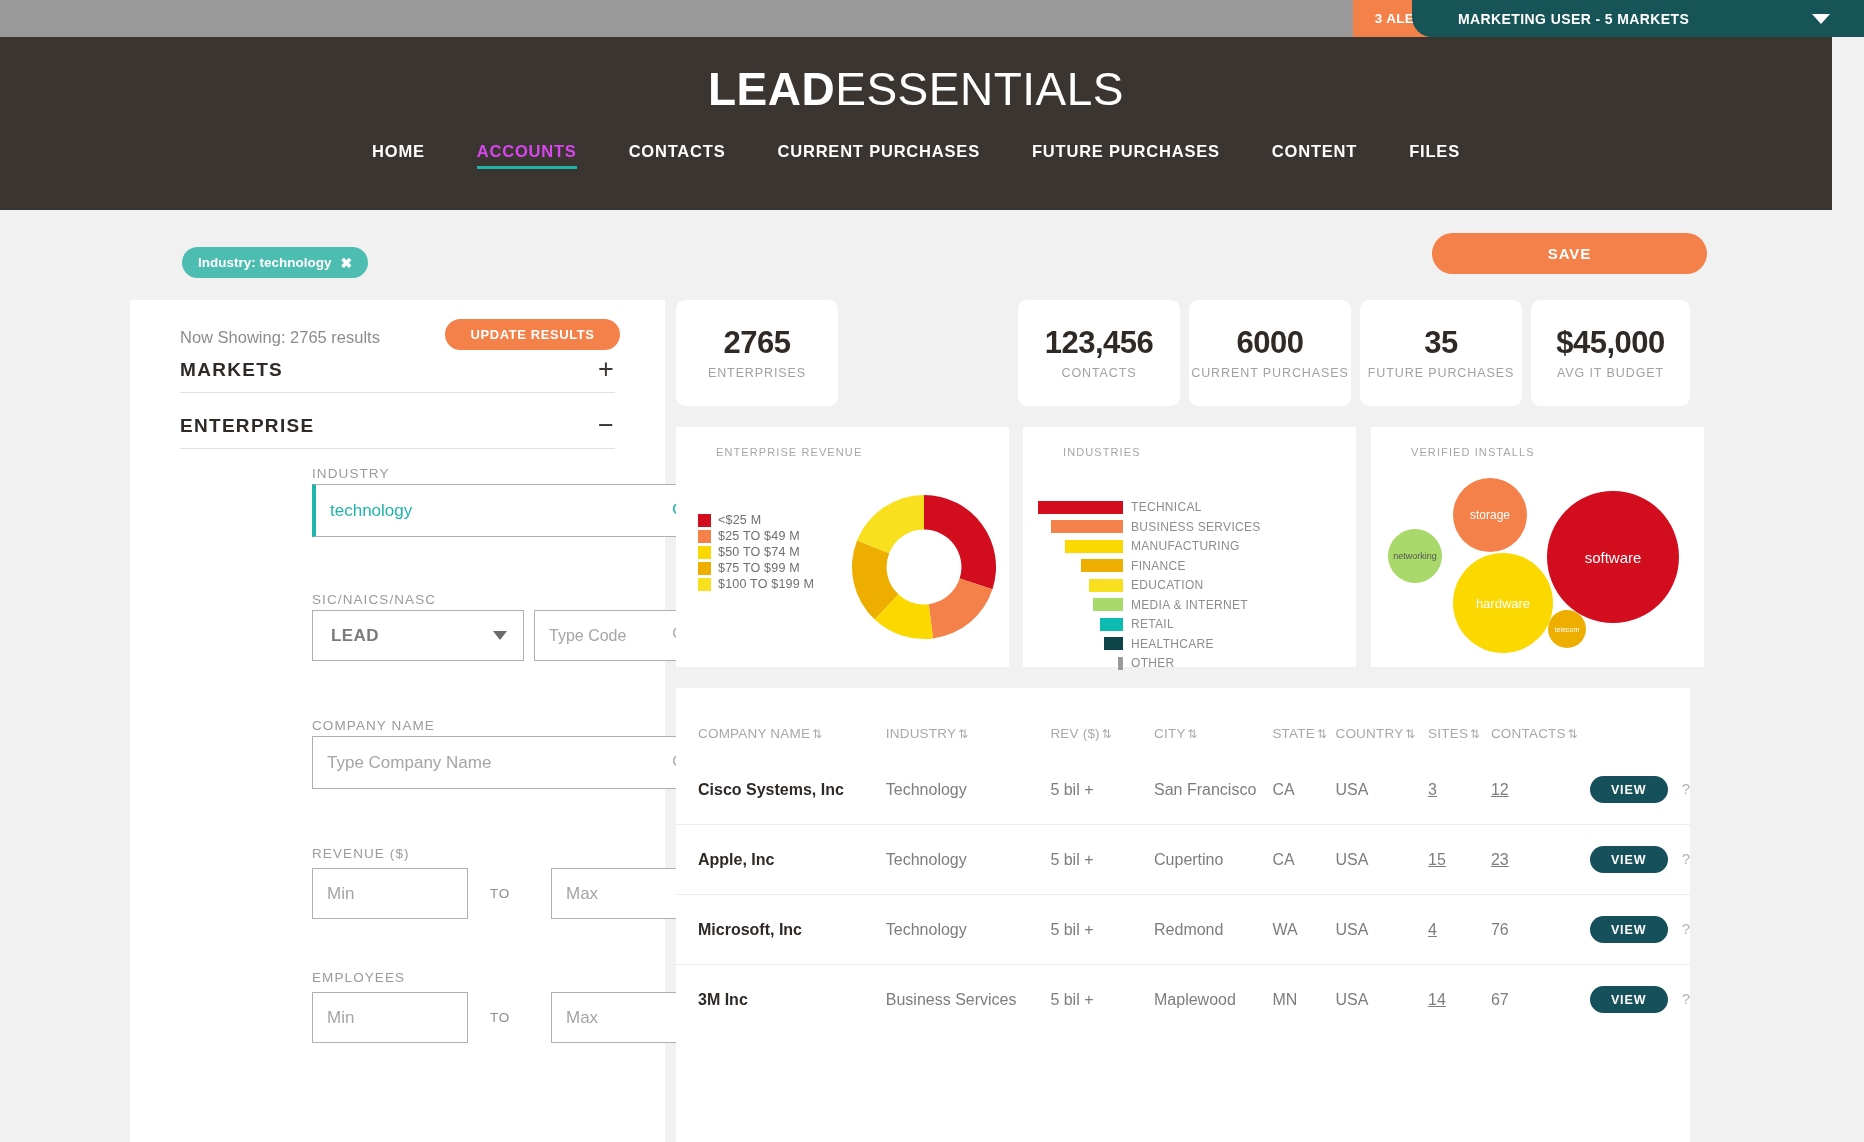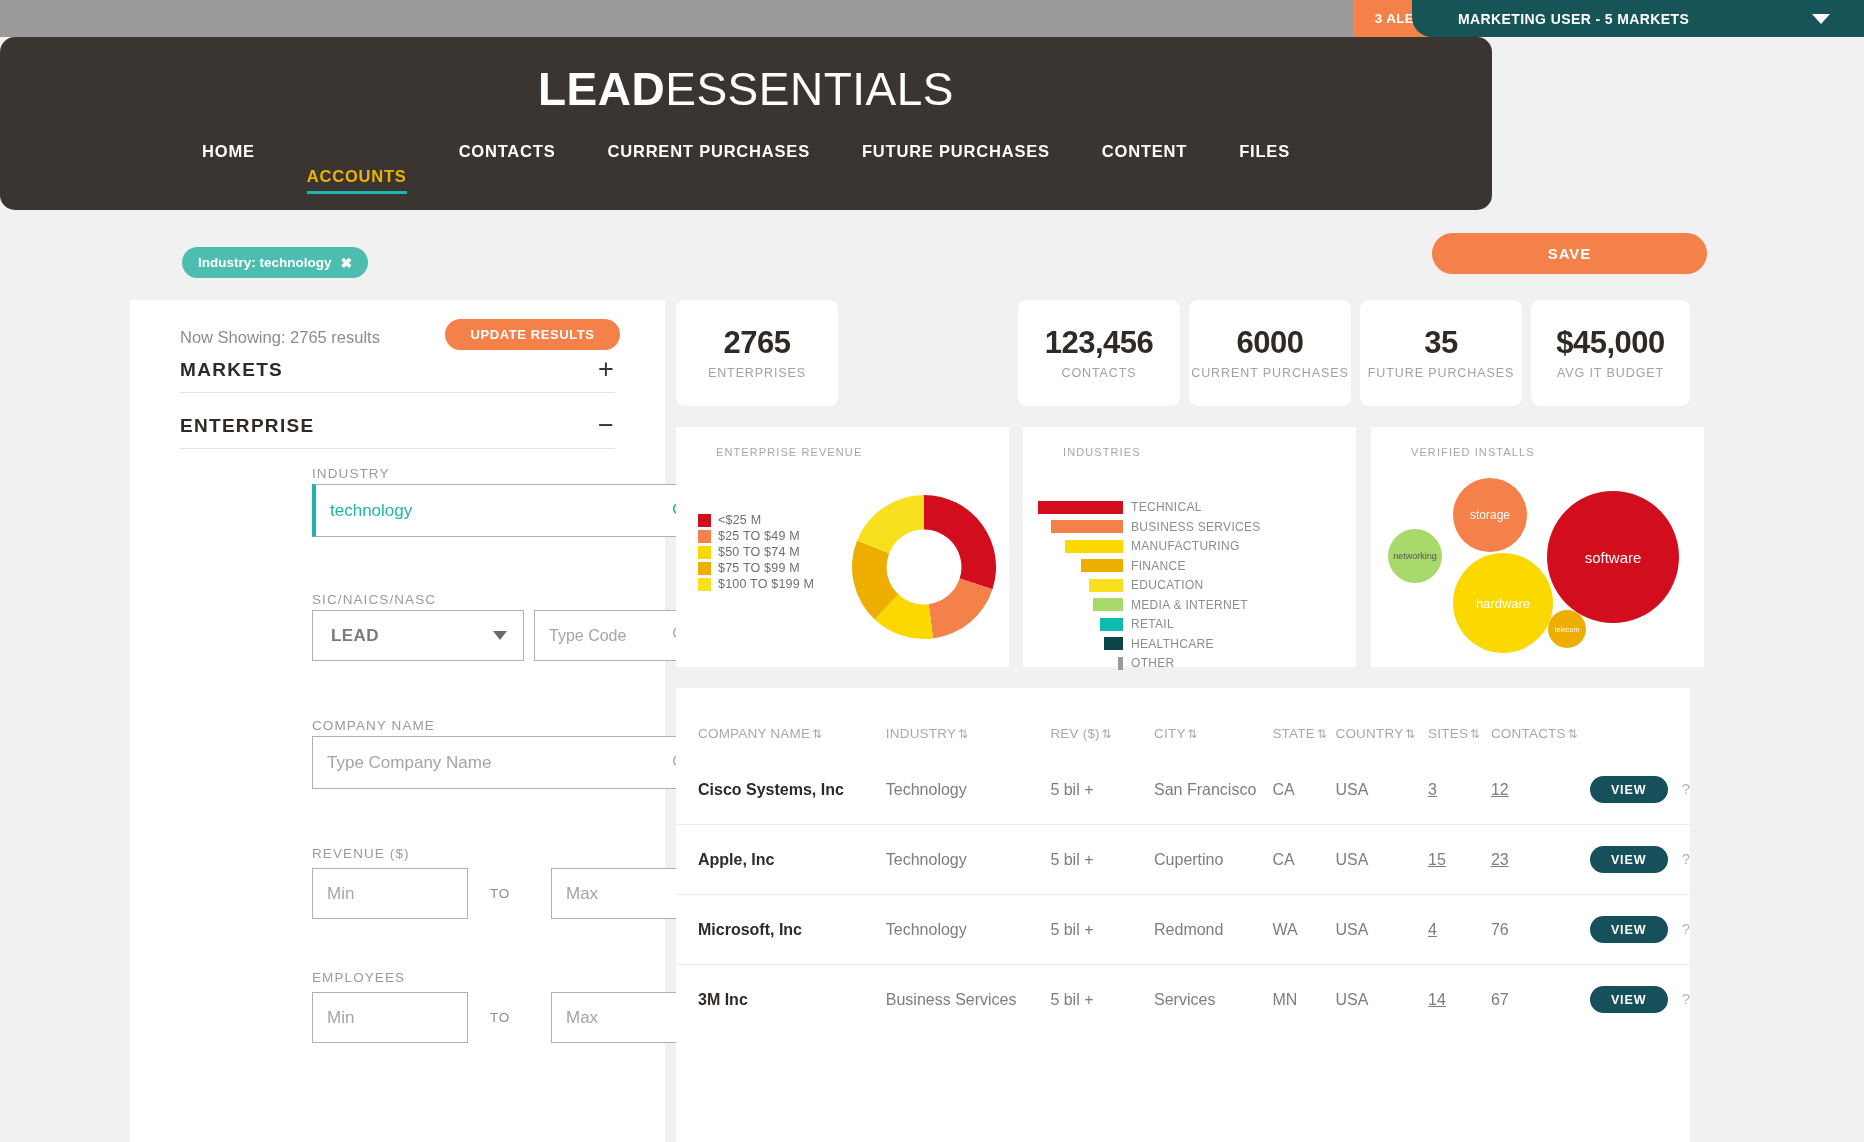--- a/index.html
+++ b/index.html
@@ -32,39 +32,38 @@
     font-size: 14px; font-weight: bold; letter-spacing: .4px;
   }
   .user-caret {
     position: absolute; right: 34px; top: 50%; transform: translateY(-50%);
     width: 0; height: 0; border-left: 9px solid transparent;
     border-right: 9px solid transparent; border-top: 10px solid #ffffff;
   }
 
   
   .header {
-    position: absolute; top: 37px; left: 0; width: 1492px; height: 173px;
+    position: absolute; top: 37px; left: 0; width: 1832px; height: 173px;
     background: #3a3530;
-    border-radius: 15px;
   }
   .brand {
     width: 100%; text-align: center; margin-top: 25px;
     color: #ffffff; font-size: 46px; letter-spacing: .5px;
     font-weight: 300;
   }
   .brand b { font-weight: bold; }
   .nav {
     display: flex; justify-content: center; gap: 0; margin-top: 26px;
   }
   .nav-item {
     color: #ffffff; font-size: 16.5px; font-weight: bold; letter-spacing: .8px;
     padding: 0 26px 8px 26px; position: relative; cursor: pointer;
     white-space: nowrap;
   }
-  .nav-item.active { color: #eab308; margin-top: 25px; }
+  .nav-item.active { color: #d946ef; }
   .nav-item.active::after {
     content:""; position: absolute; left: 26px; right: 26px; bottom: 0;
     height: 3px; background: #1fb5ac;
   }
 
   
   .chip {
     position: absolute; top: 247px; left: 182px;
     background: #4cbdb0; color: #ffffff;
     border-radius: 18px; height: 31px; padding: 0 16px;
@@ -442,21 +441,21 @@
             <td>WA</td>
             <td>USA</td>
             <td class="sites"><u>4</u></td>
             <td class="contacts">76</td>
             <td style="white-space: nowrap;"><button class="view-btn">VIEW</button><span class="qmark" style="margin-left: 14px;">?</span></td>
           </tr>
           <tr>
             <td class="company" style="padding-left: 22px;">3M Inc</td>
             <td>Business Services</td>
             <td>5 bil +</td>
-            <td>Services</td>
+            <td>Maplewood</td>
             <td>MN</td>
             <td>USA</td>
             <td class="sites"><u>14</u></td>
             <td class="contacts">67</td>
             <td style="white-space: nowrap;"><button class="view-btn">VIEW</button><span class="qmark" style="margin-left: 14px;">?</span></td>
           </tr>
         </tbody>
     </table>
   </div>
 

